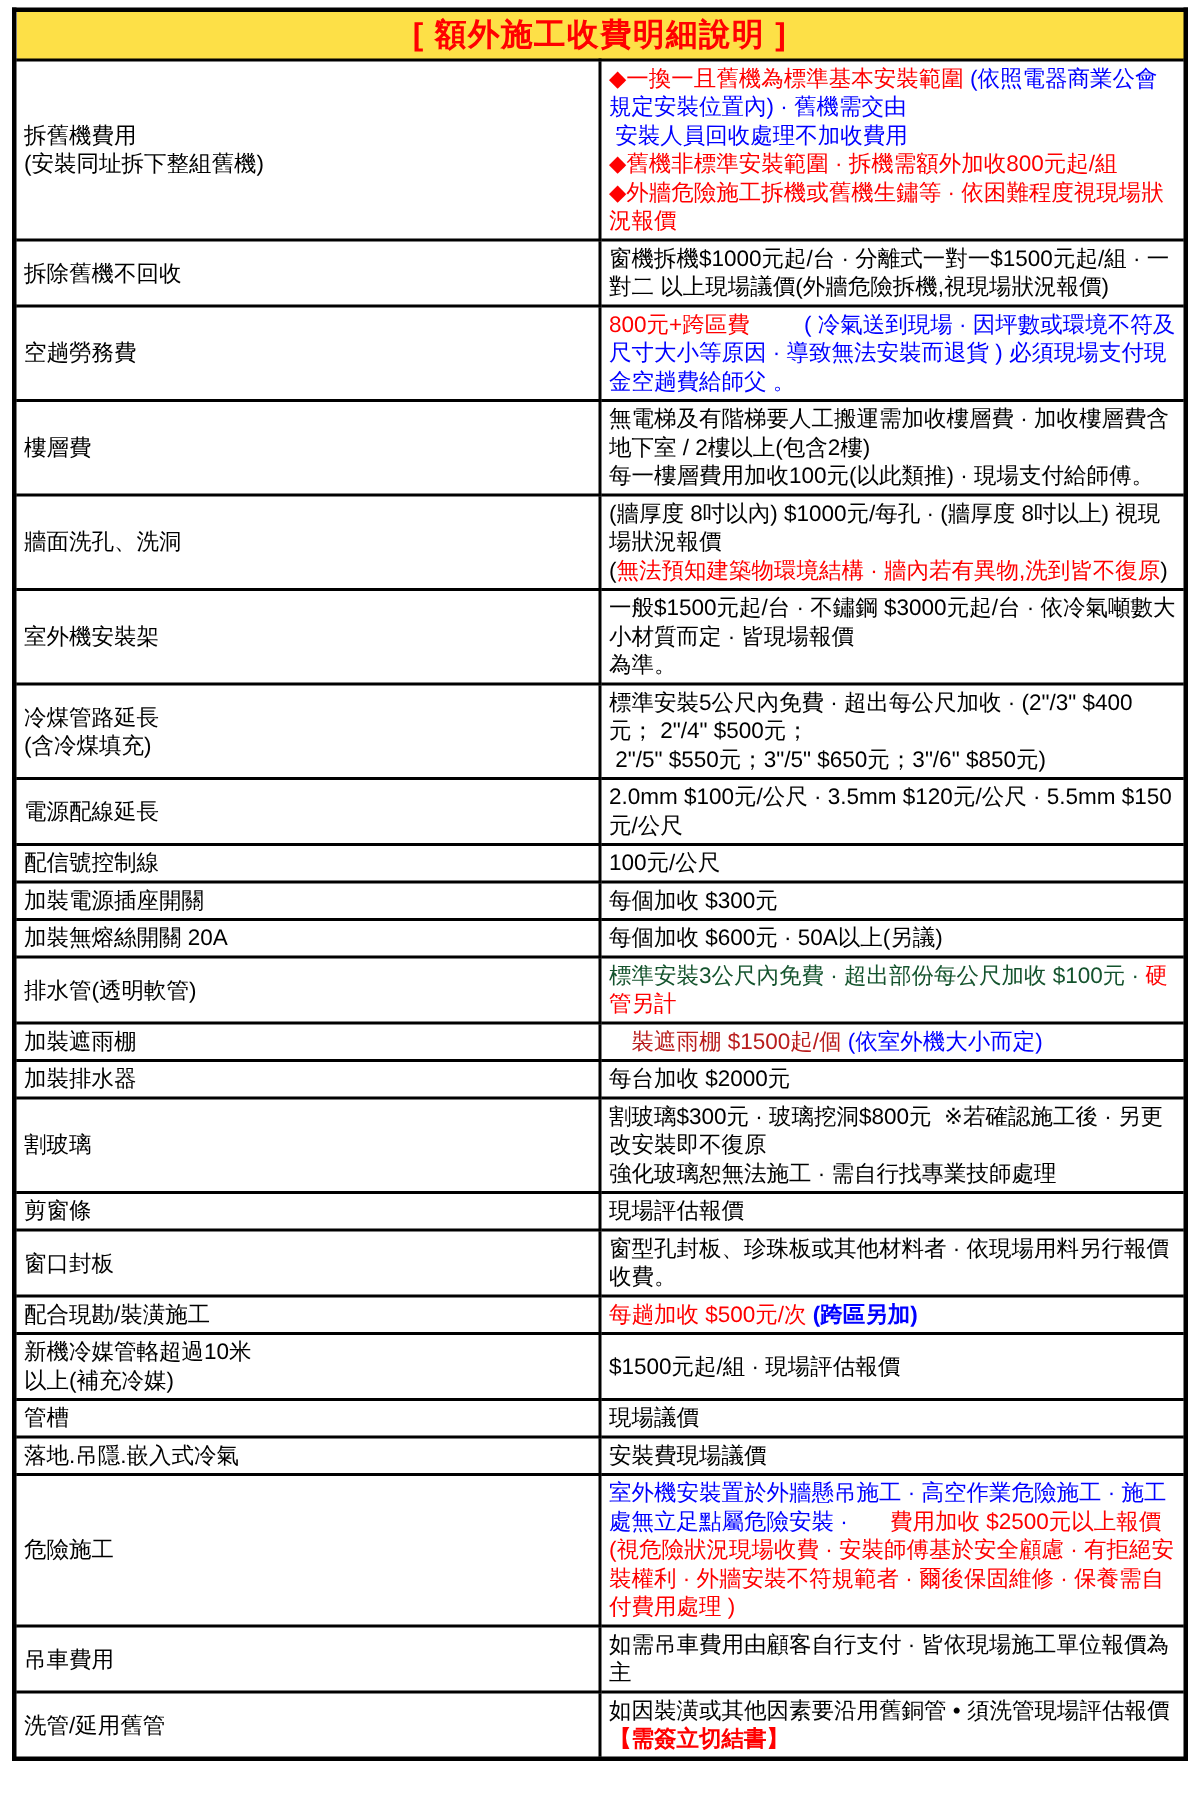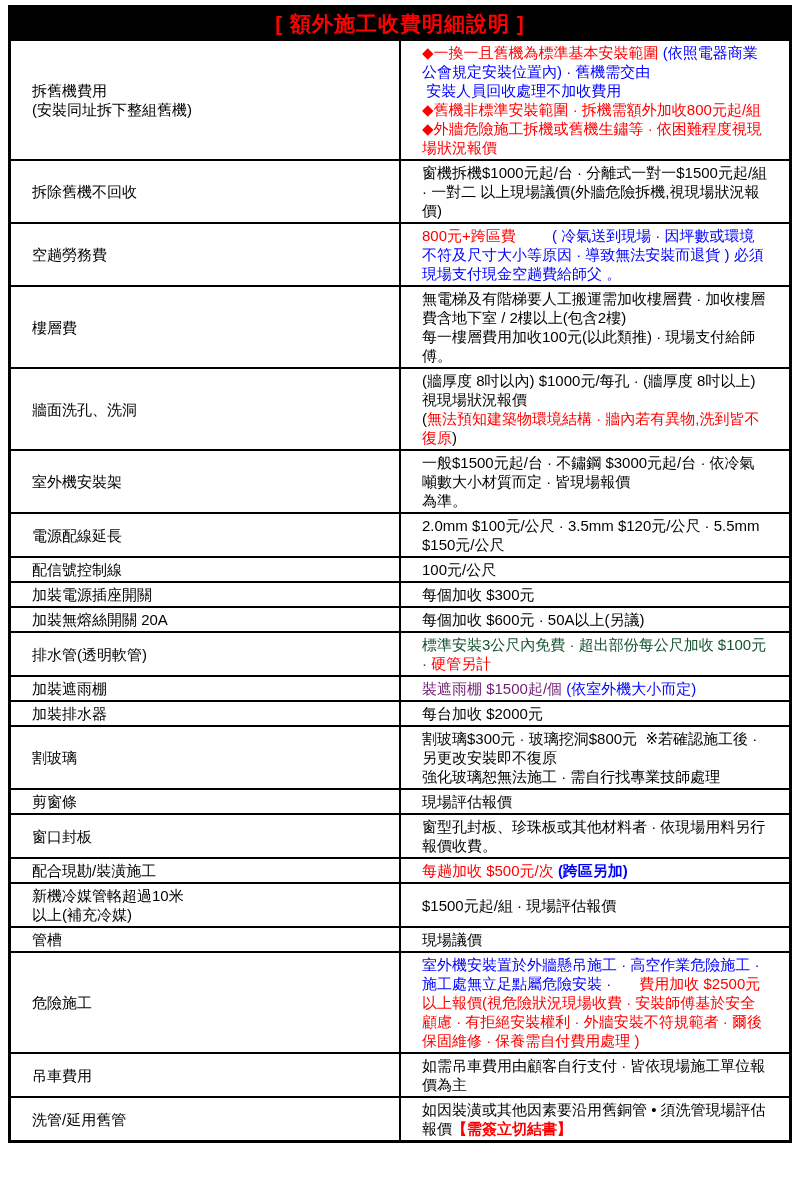--- a/index.html
+++ b/index.html
@@ -12,29 +12,29 @@
   table.fee{
     width:784px;
     border-collapse:collapse;
     border:3px solid #000;
     table-layout:fixed;
   }
   td{
     border:2px solid #000;
     font-size:15px;
     line-height:19px;
-    padding:2px 21px;
+    padding:2px 5px;
     vertical-align:middle;
     white-space:pre-wrap;
     word-break:break-all;
     overflow:hidden;
   }
   td.label{width:168px;}
   td.title{
-    background:#000000;
+    background:#fde047;
     color:#ff0000;
     font-weight:bold;
     font-size:21px;
     line-height:25px;
     text-align:center;
     padding:3px;
     letter-spacing:1px;
     word-break:keep-all;
   }
 </style>
@@ -73,20 +73,26 @@
         <td class="label">牆面洗孔、洗洞</td>
         <td class="content"><span style="color: rgb(0, 0, 0);">(牆厚度 8吋以內) $1000元/每孔 · (牆厚度 8吋以上) 視現場狀況報價
 (</span><span style="color: rgb(255, 0, 0);">無法預知建築物環境結構 · 牆內若有異物,洗到皆不復原</span><span style="color: rgb(0, 0, 0);">)</span></td>
       </tr>
       <tr>
         <td class="label">室外機安裝架</td>
         <td class="content"><span style="color: rgb(0, 0, 0);">一般$1500元起/台 · 不鏽鋼 $3000元起/台 · 依冷氣噸數大小材質而定 · 皆現場報價
 為準。</span></td>
       </tr>
       <tr>
+        <td class="label">冷煤管路延長
+(含冷煤填充)</td>
+        <td class="content"><span style="color: rgb(0, 0, 0);">標準安裝5公尺內免費 · 超出每公尺加收 · (2"/3" $400元； 2"/4" $500元；
+ 2"/5" $550元；3"/5" $650元；3"/6" $850元)</span></td>
+      </tr>
+      <tr>
         <td class="label">電源配線延長</td>
         <td class="content"><span style="color: rgb(0, 0, 0);">2.0mm $100元/公尺 · 3.5mm $120元/公尺 · 5.5mm $150元/公尺</span></td>
       </tr>
       <tr>
         <td class="label">配信號控制線</td>
         <td class="content"><span style="color: rgb(0, 0, 0);">100元/公尺</span></td>
       </tr>
       <tr>
         <td class="label">加裝電源插座開關</td>
         <td class="content"><span style="color: rgb(0, 0, 0);">每個加收 $300元</span></td>
@@ -94,21 +100,21 @@
       <tr>
         <td class="label">加裝無熔絲開關 20A</td>
         <td class="content"><span style="color: rgb(0, 0, 0);">每個加收 $600元 · 50A以上(另議)</span></td>
       </tr>
       <tr>
         <td class="label">排水管(透明軟管)</td>
         <td class="content"><span style="color: #14532d; text-align: center;">標準安裝3公尺內免費 · 超出部份每公尺加收 $100元 · </span><span style="color: rgb(255, 0, 0);">硬管另計</span></td>
       </tr>
       <tr>
         <td class="label">加裝遮雨棚</td>
-        <td class="content"><span style="color: #701a75;">裝遮雨棚 $1500起/個 </span><span style="color: rgb(0, 0, 255); margin-top: 12px;">(依室外機大小而定)</span></td>
+        <td class="content"><span style="color: #b91c1c; margin-left: 15px;">裝遮雨棚 $1500起/個 </span><span style="color: rgb(0, 0, 255); margin-top: 12px;">(依室外機大小而定)</span></td>
       </tr>
       <tr>
         <td class="label">加裝排水器</td>
         <td class="content"><span style="color: rgb(0, 0, 0);">每台加收 $2000元</span></td>
       </tr>
       <tr>
         <td class="label">割玻璃</td>
         <td class="content"><span style="color: rgb(0, 0, 0);">割玻璃$300元 · 玻璃挖洞$800元  ※若確認施工後 · 另更改安裝即不復原
 強化玻璃恕無法施工 · 需自行找專業技師處理</span></td>
       </tr>
@@ -127,20 +133,24 @@
       <tr>
         <td class="label">新機冷媒管輅超過10米
 以上(補充冷媒)</td>
         <td class="content"><span style="color: rgb(0, 0, 0);">$1500元起/組 · 現場評估報價</span></td>
       </tr>
       <tr>
         <td class="label">管槽</td>
         <td class="content"><span style="color: rgb(0, 0, 0);">現場議價</span></td>
       </tr>
       <tr>
+        <td class="label">落地.吊隱.嵌入式冷氣</td>
+        <td class="content"><span style="color: rgb(0, 0, 0);">安裝費現場議價</span></td>
+      </tr>
+      <tr>
         <td class="label">危險施工</td>
         <td class="content"><span style="color: rgb(0, 0, 255);">室外機安裝置於外牆懸吊施工 · 高空作業危險施工 · 施工處無立足點屬危險安裝 · </span><span style="color: rgb(255, 0, 0); margin-left: 24px;">費用加收 $2500元以上報價(視危險狀況現場收費 · 安裝師傅基於安全顧慮 · 有拒絕安裝權利 · 外牆安裝不符規範者 · 爾後保固維修 · 保養需自付費用處理 )</span></td>
       </tr>
       <tr>
         <td class="label">吊車費用</td>
         <td class="content"><span style="color: rgb(0, 0, 0);">如需吊車費用由顧客自行支付 · 皆依現場施工單位報價為主</span></td>
       </tr>
       <tr>
         <td class="label">洗管/延用舊管</td>
         <td class="content"><span style="color: rgb(0, 0, 0);">如因裝潢或其他因素要沿用舊銅管 • 須洗管現場評估報價</span><span style="color: rgb(255, 0, 0); font-weight: bold;">【需簽立切結書】</span></td>

